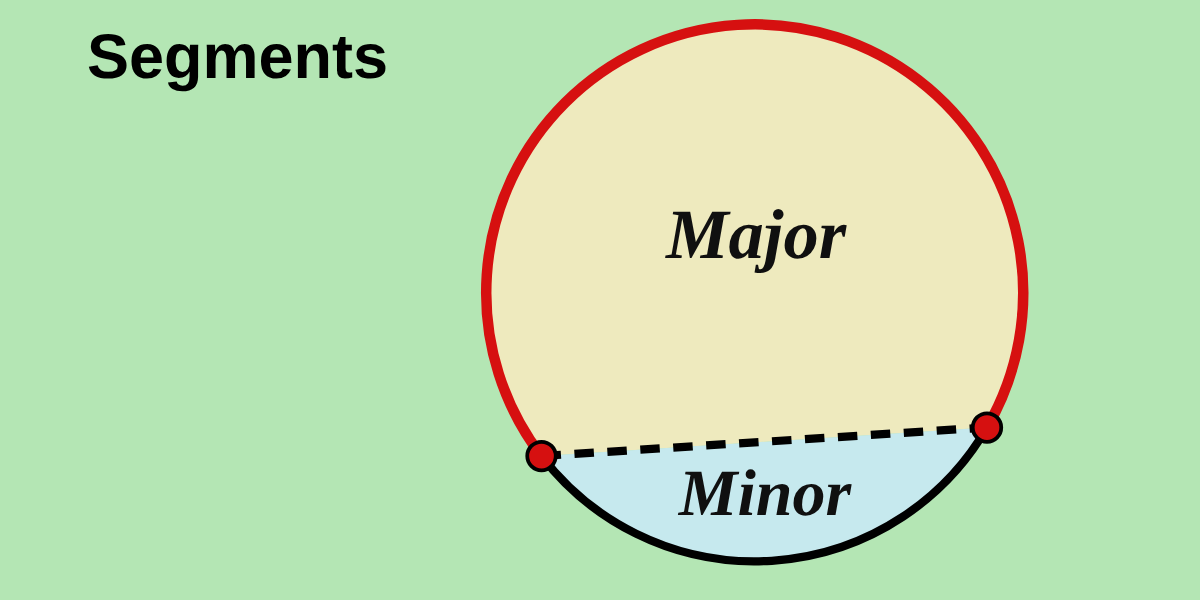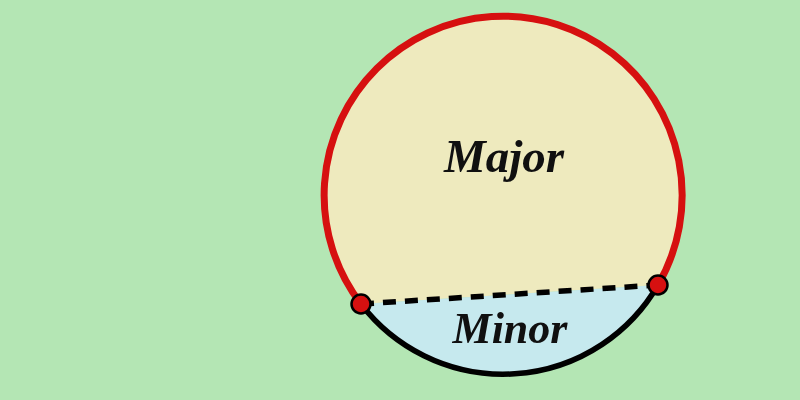--- a/index.html
+++ b/index.html
@@ -59,14 +59,15 @@
     <line x1="361" y1="304" x2="658" y2="285" stroke-width="5.5" stroke-dasharray="13 9" stroke="#000000"></line>
 
     <circle cx="361" cy="304" r="9.5" stroke="#000000" stroke-width="2.5" fill="#d61010"></circle>
     <circle cx="658" cy="285" r="9.5" stroke="#000000" stroke-width="2.5" fill="#d61010"></circle>
 
     <text x="504" y="172" text-anchor="middle" class="segment-label label-major">Major</text>
 
     <text x="510" y="343" text-anchor="middle" class="segment-label label-minor">Minor</text>
   </svg>
 
+  <div class="page-title">Segments</div>
 
 </div>
 
 </body></html>

